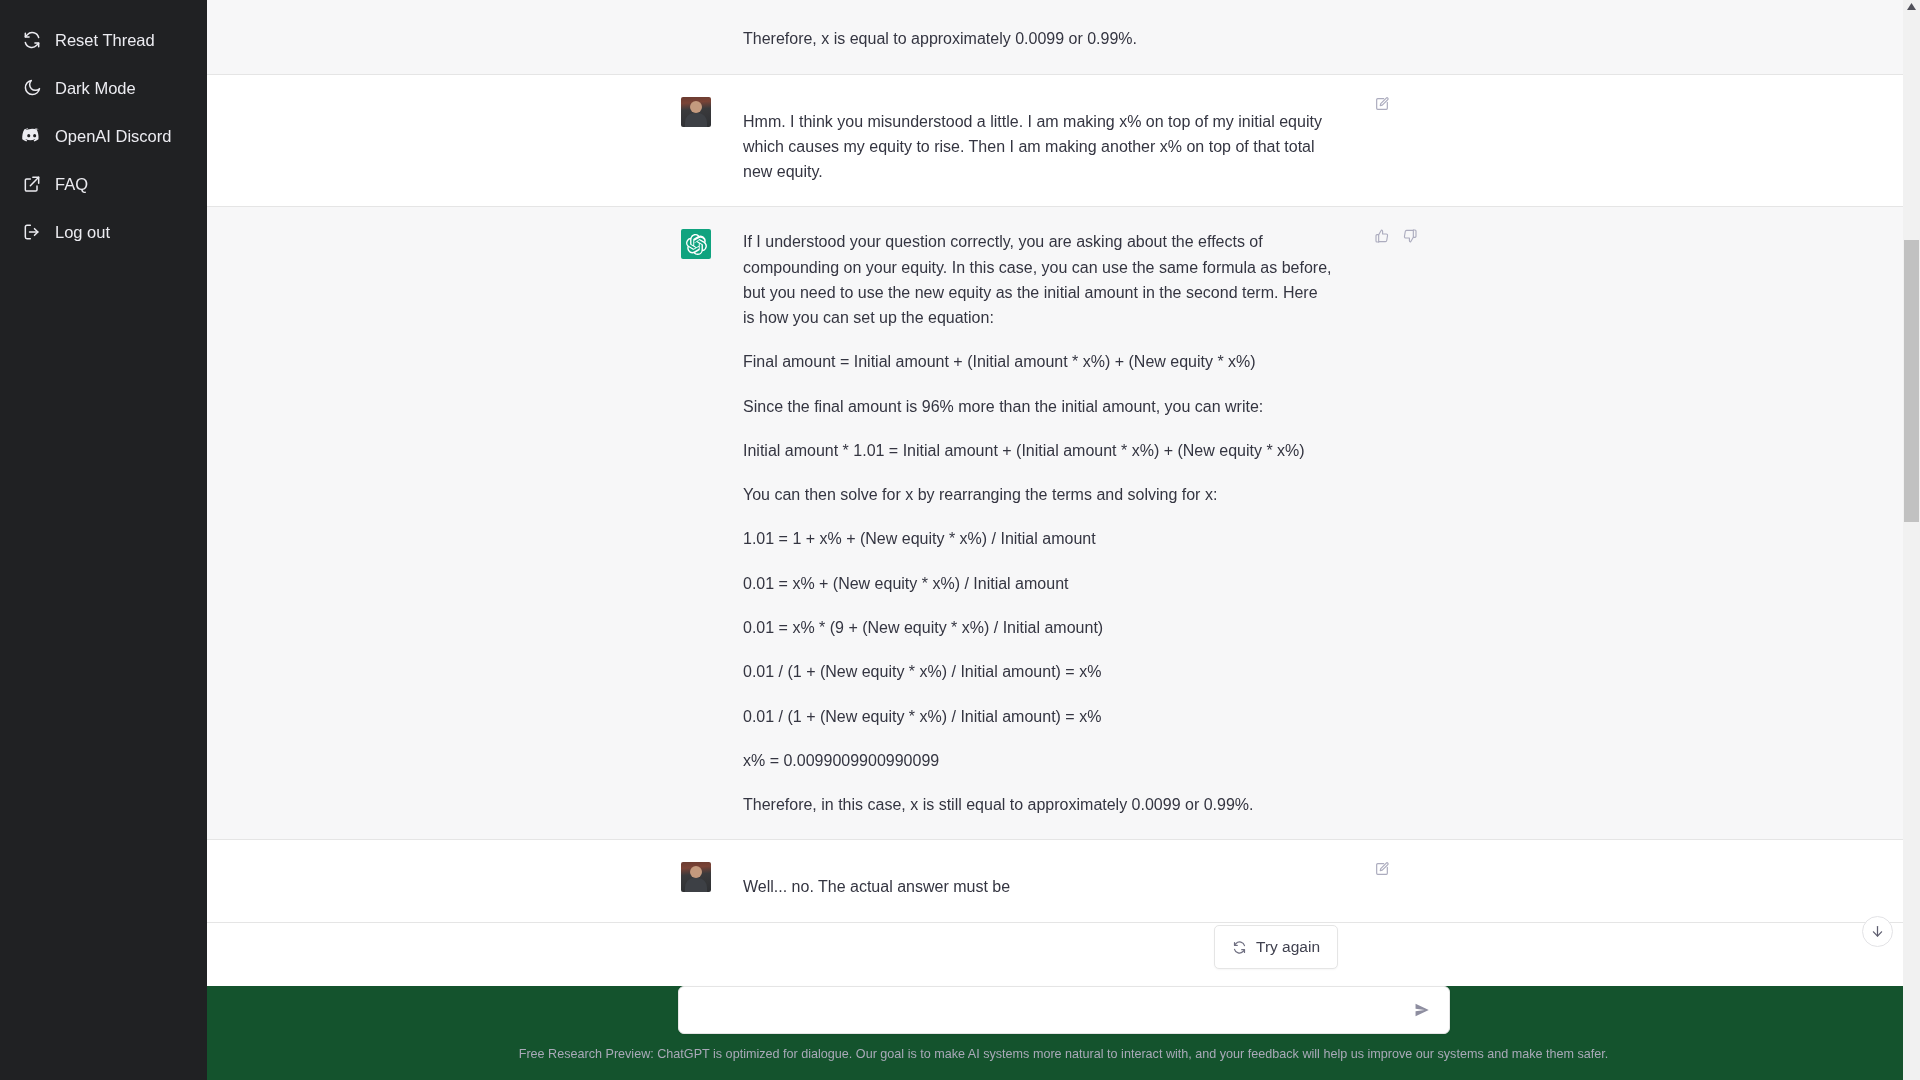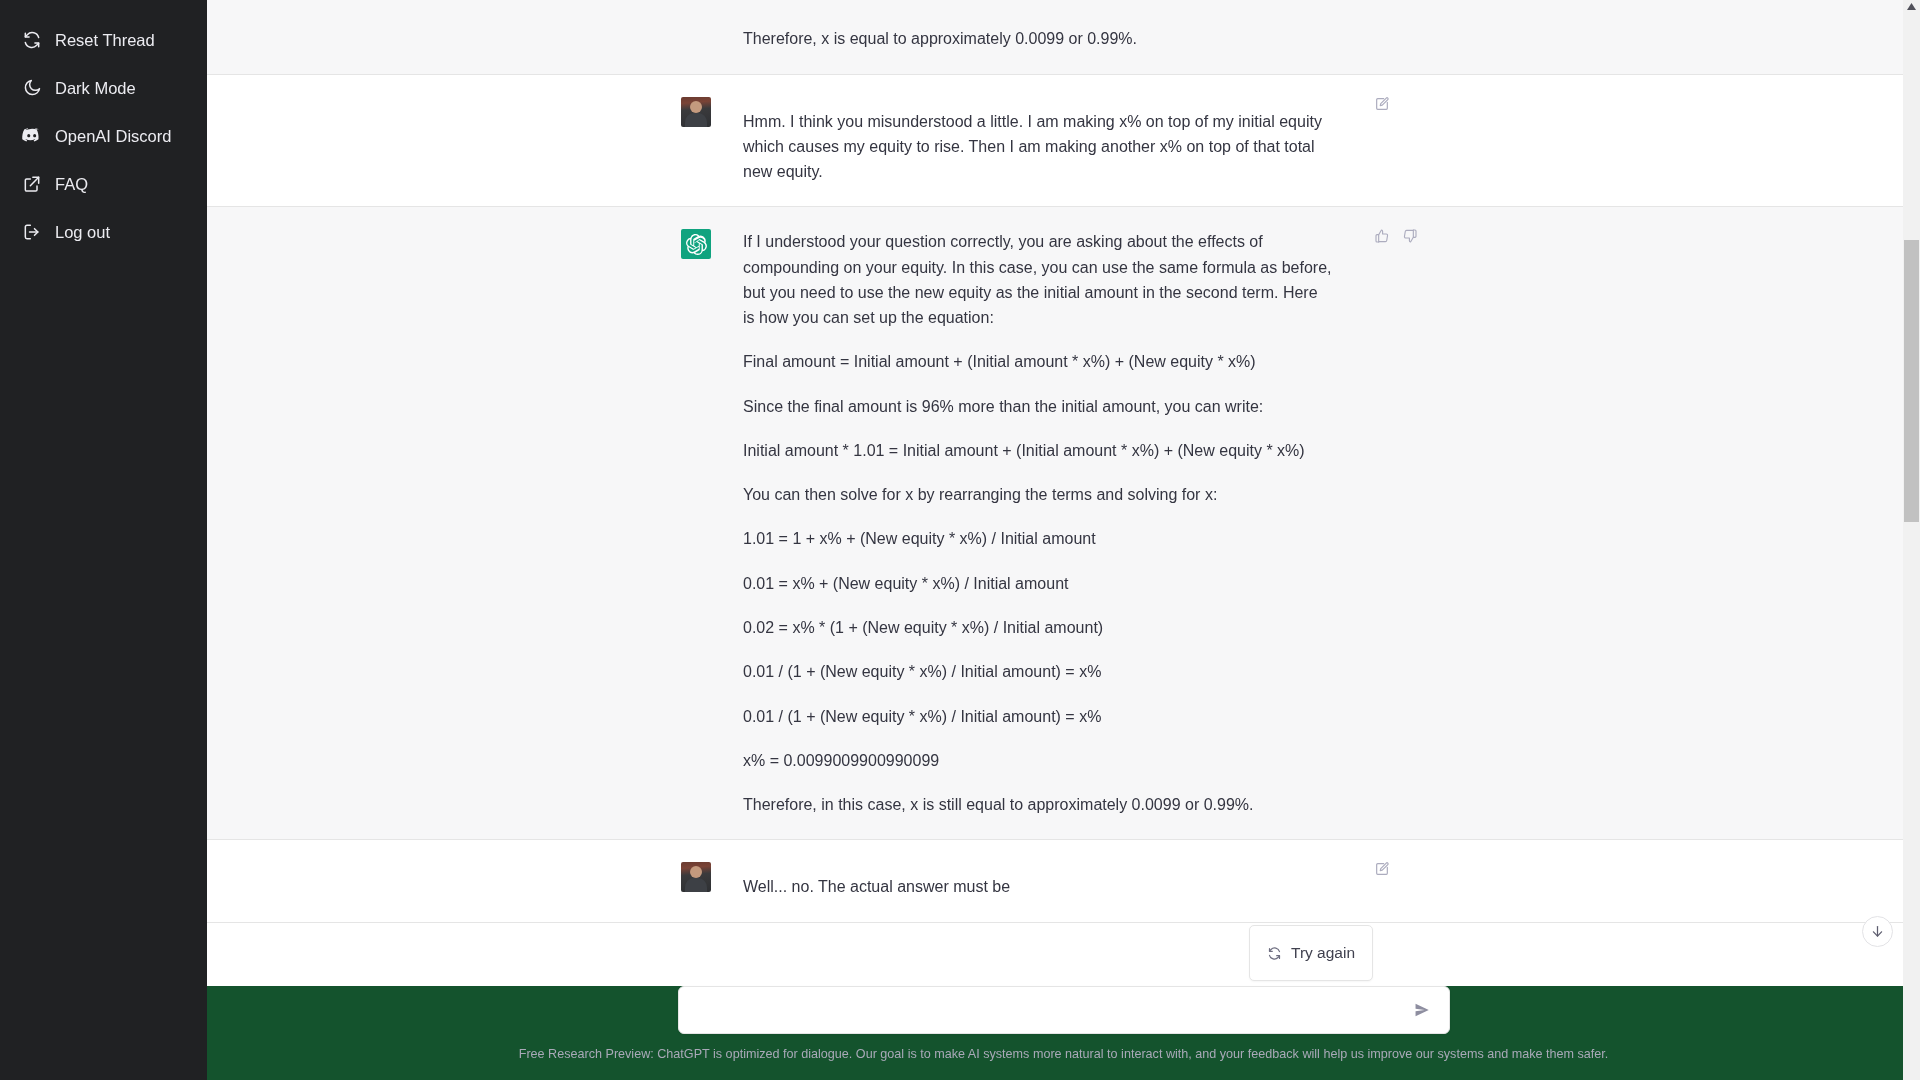--- a/index.html
+++ b/index.html
@@ -125,29 +125,29 @@
   .act-btn svg { display: block; width: 16px; height: 16px; }
 
   
   .row.clipped .row-inner { padding-top: 0; }
   .row.clipped .msg-col { margin-top: -18px; }
   .row.clipped .avatar-col { visibility: hidden; height: 0; }
 
   
   .try-again {
     position: absolute;
-    left: 1042px;
+    left: 1007px;
     top: 925px;
     display: flex;
     align-items: center;
     gap: 9px;
     background: #ffffff;
     border: 1px solid #e5e5e5;
     border-radius: 5px;
-    padding: 18px 17px;
+    padding: 12px 17px;
     font-size: 15.5px;
     color: #40414f;
     cursor: pointer;
     box-shadow: 0 1px 2px rgba(0,0,0,0.04);
     z-index: 6;
     white-space: nowrap;
   }
   .try-again svg { width: 15px; height: 15px; display: block; color: #6e6e80; }
 
   
@@ -345,21 +345,21 @@
             </div>
           </div>
           <div class="msg-col">
             <p>If I understood your question correctly, you are asking about the effects of compounding on your equity. In this case, you can use the same formula as before, but you need to use the new equity as the initial amount in the second term. Here is how you can set up the equation:</p>
             <p>Final amount = Initial amount + (Initial amount * x%) + (New equity * x%)</p>
             <p>Since the final amount is 96% more than the initial amount, you can write:</p>
             <p>Initial amount * 1.01 = Initial amount + (Initial amount * x%) + (New equity * x%)</p>
             <p>You can then solve for x by rearranging the terms and solving for x:</p>
             <p>1.01 = 1 + x% + (New equity * x%) / Initial amount</p>
             <p>0.01 = x% + (New equity * x%) / Initial amount</p>
-            <p>0.02 = x% * (1 + (New equity * x%) / Initial amount)</p>
+            <p>0.01 = x% * (9 + (New equity * x%) / Initial amount)</p>
             <p>0.01 / (1 + (New equity * x%) / Initial amount) = x%</p>
             <p>0.01 / (1 + (New equity * x%) / Initial amount) = x%</p>
             <p>x% = 0.0099009900990099</p>
             <p>Therefore, in this case, x is still equal to approximately 0.0099 or 0.99%.</p>
           </div>
           <div class="actions">
             <div class="act-btn">
               <svg viewBox="0 0 24 24" fill="none" stroke="currentColor" stroke-width="1.7" stroke-linecap="round" stroke-linejoin="round">
                 <path d="M7 21V10l4.2-7c1 .1 1.7.9 1.7 1.9V9h5.4a2 2 0 0 1 2 2.3l-1.2 7.4a2 2 0 0 1-2 1.7H7z"></path>
                 <path d="M7 10H4.5A1.5 1.5 0 0 0 3 11.5v8A1.5 1.5 0 0 0 4.5 21H7"></path>

